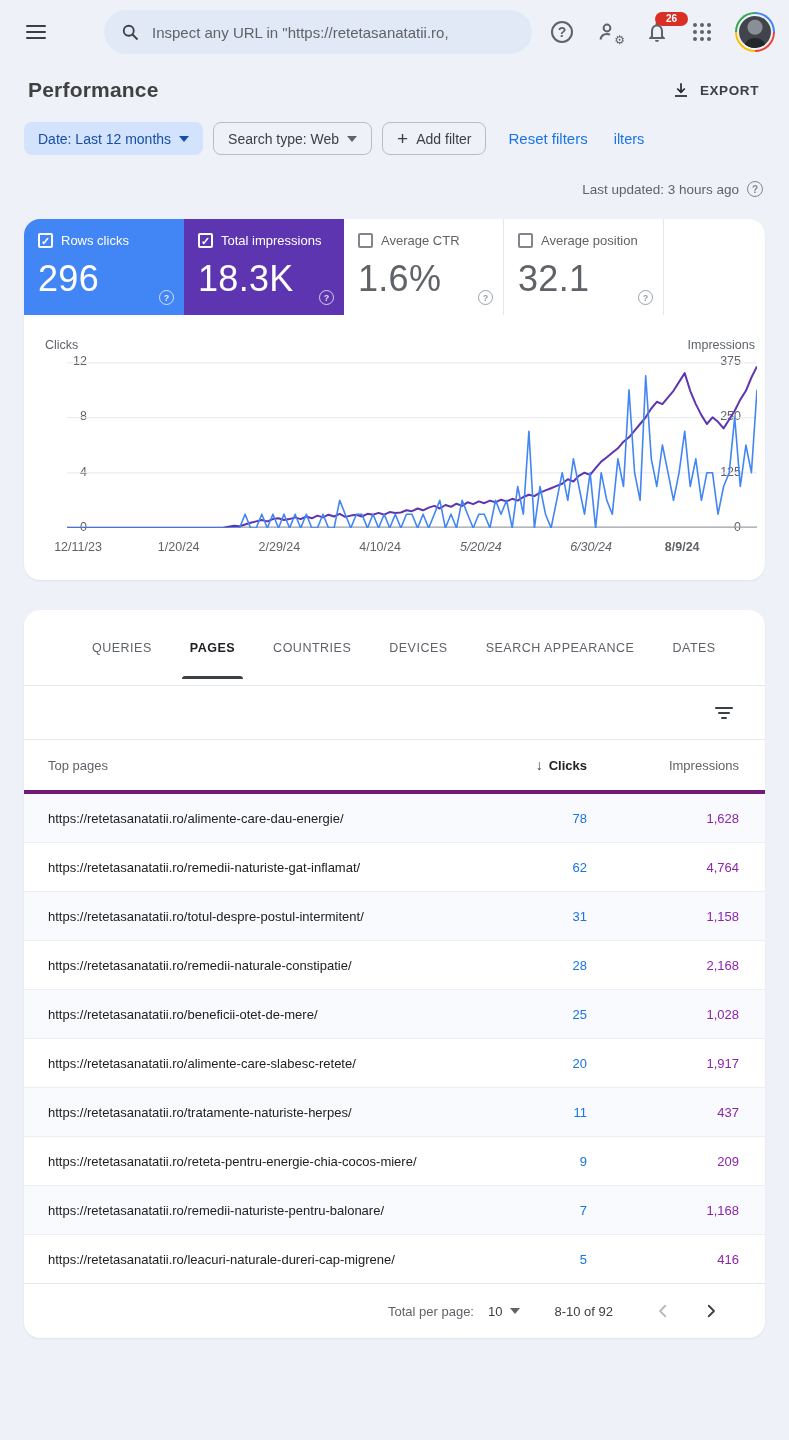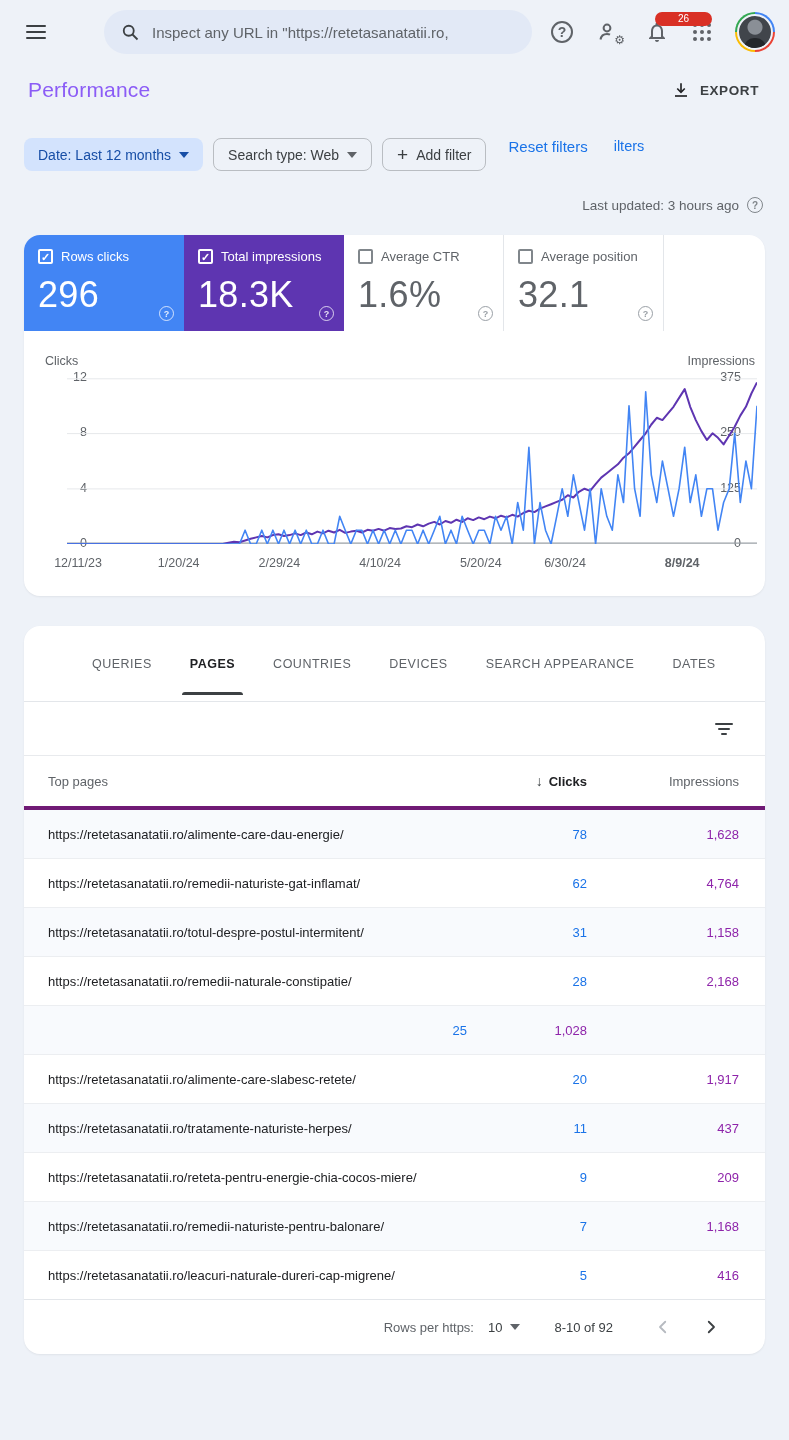--- a/index.html
+++ b/index.html
@@ -13,37 +13,37 @@
   .hamburger span { display:block; height:2px; background:#3c4043; border-radius:1px; }
   .search-pill { position:absolute; left:104px; top:10px; width:428px; height:44px; background:#e2e9f6; border-radius:22px; display:flex; align-items:center; padding:0 16px; }
   .search-pill svg { flex:0 0 auto; margin-right:12px; }
   .search-pill input { border:none; outline:none; background:transparent; font-size:15px; color:#3c4043; width:100%; font-family:"Liberation Sans",sans-serif; }
   .search-pill input::placeholder { color:#5f6368; opacity:1; }
   .tb-icons { position:absolute; right:14px; top:0; height:64px; display:flex; align-items:center; gap:24px; }
   .round-q { width:22px; height:22px; border:2px solid #5f6368; border-radius:50%; color:#5f6368; font-size:14px; font-weight:700; display:flex; align-items:center; justify-content:center; }
   .usergear { position:relative; width:24px; height:24px; }
   .usergear .gear-glyph { position:absolute; right:-4px; bottom:-3px; font-size:12px; color:#5f6368; }
   .bell-wrap { position:relative; width:24px; height:24px; }
-  .badge { position:absolute; top:-8px; left:10px; background:#d93025; color:#fff; font-size:10px; font-weight:400; border-radius:9px; padding:2px 23px; line-height:1; }
+  .badge { position:absolute; top:-8px; left:10px; background:#d93025; color:#fff; font-size:10px; font-weight:700; border-radius:9px; padding:2px 11px; line-height:1; }
   .apps-grid { display:grid; grid-template-columns:repeat(3,4px); grid-template-rows:repeat(3,4px); gap:3px; }
   .apps-grid i { width:4px; height:4px; background:#5f6368; border-radius:50%; }
   .avatar { width:40px; height:40px; border-radius:50%; padding:2px;
     background:conic-gradient(#4285f4 0 90deg, #ea4335 90deg 180deg, #fbbc04 180deg 270deg, #34a853 270deg 360deg); }
   .avatar .photo { width:36px; height:36px; border-radius:50%; border:2px solid #eef2f8;
     background:radial-gradient(circle at 50% 35%, #8a8f96 0 7px, #41454b 8px 100%); position:relative; overflow:hidden; }
   .avatar .photo::after { content:""; position:absolute; left:50%; bottom:-4px; transform:translateX(-50%);
     width:22px; height:14px; border-radius:10px 10px 0 0; background:#23262a; }
 
   
   .head-row { display:flex; align-items:center; justify-content:space-between; padding:14px 30px 10px 28px; }
-  .page-title { font-size:21px; font-weight:400; color:#8b5cf6; letter-spacing:.2px; }
+  .page-title { font-size:21px; font-weight:700; color:#404040; letter-spacing:.2px; }
   .export-btn { display:flex; align-items:center; gap:10px; font-size:13.5px; font-weight:700; letter-spacing:.6px; color:#3c4043; cursor:pointer; }
 
   
-  .chips-row { display:flex; align-items:flex-start; margin:26px 0 0 24px; gap:10px; }
+  .chips-row { display:flex; align-items:center; margin:10px 0 0 24px; gap:10px; }
   .chip { height:33px; display:flex; align-items:center; gap:8px; border-radius:8px; font-size:14px; padding:0 14px; cursor:pointer; background:#fff0; }
   .chip.blue { background:#d3e3fd; color:#174ea6; font-weight:500; }
   .chip.outline { border:1px solid #b9bdc2; color:#3c4043; background:transparent; }
   .caret { width:0; height:0; border-left:5px solid transparent; border-right:5px solid transparent; border-top:6px solid #174ea6; }
   .caret.gray { border-top-color:#5f6368; }
   .plus { font-size:19px; font-weight:400; color:#3c4043; line-height:1; }
   .reset-link { color:#1a73e8; font-size:15px; font-weight:500; margin-left:12px; cursor:pointer; }
   .artifact { color:#1a73e8; font-size:14.5px; font-weight:500; margin-left:16px; }
   .updated-row { display:flex; justify-content:flex-end; align-items:center; gap:8px; margin:26px 26px 0 0; color:#5f6368; font-size:13.5px;padding-left:12px; }
   .q-small { width:16px; height:16px; border:1.5px solid #80868b; border-radius:50%; font-size:10px; color:#80868b; display:flex; align-items:center; justify-content:center; font-weight:700; }
@@ -242,22 +242,22 @@
           <line x1="0" y1="110.9" x2="690" y2="110.9" stroke="#e6e8eb" stroke-width="1"></line>
           <line x1="0" y1="165.2" x2="690" y2="165.2" stroke="#9aa0a6" stroke-width="1.2"></line>
           <polyline points="0.0,166.0 5.6,166.0 11.1,166.0 16.7,166.0 22.3,166.0 27.8,166.0 33.4,166.0 39.0,166.0 44.5,166.0 50.1,166.0 55.6,166.0 61.2,166.0 66.8,166.0 72.3,166.0 77.9,166.0 83.5,166.0 89.0,166.0 94.6,166.0 100.2,166.0 105.7,166.0 111.3,166.0 116.9,166.0 122.4,166.0 128.0,166.0 133.5,166.0 139.1,166.0 144.7,166.0 150.2,166.0 155.8,166.0 161.4,164.7 166.9,163.8 172.5,164.2 178.1,162.5 183.6,160.7 189.2,159.4 194.8,158.0 200.3,159.4 205.9,157.1 211.5,156.3 217.0,158.0 222.6,157.1 228.1,155.4 233.7,157.1 239.3,154.5 244.8,156.3 250.4,153.6 256.0,155.4 261.5,152.7 267.1,154.5 272.7,151.8 278.2,154.9 283.8,153.6 289.4,152.7 294.9,154.5 300.5,151.8 306.0,152.7 311.6,150.9 317.2,152.7 322.7,150.1 328.3,150.9 333.9,150.5 339.4,148.3 345.0,149.2 350.6,146.5 356.1,148.3 361.7,145.6 367.3,143.9 372.8,146.5 378.4,143.0 384.0,144.8 389.5,141.7 395.1,143.9 400.6,140.3 406.2,142.1 411.8,139.4 417.3,141.2 422.9,138.6 428.5,140.3 434.0,137.7 439.6,139.4 445.2,136.8 450.7,138.6 456.3,135.0 461.9,132.8 467.4,134.1 473.0,130.6 478.5,128.4 484.1,126.2 489.7,123.9 495.2,121.7 500.8,117.3 506.4,119.5 511.9,113.8 517.5,110.7 523.1,112.9 528.6,106.2 534.2,99.6 539.8,95.2 545.3,90.7 550.9,86.3 556.5,79.7 562.0,75.3 567.6,68.6 573.1,62.0 578.7,55.3 584.3,46.5 589.8,39.8 595.4,42.1 601.0,35.4 606.5,28.8 612.1,19.9 617.7,11.1 623.2,28.8 628.8,42.1 634.4,53.1 639.9,62.0 645.5,55.3 651.0,59.8 656.6,66.4 662.2,57.5 667.7,48.7 673.3,37.6 678.9,28.8 684.4,15.5 690.0,4.4" fill="none" stroke="#5e35b1" stroke-width="2" stroke-linejoin="round"></polyline>
           <polyline points="0.0,166.0 5.6,166.0 11.1,166.0 16.7,166.0 22.3,166.0 27.8,166.0 33.4,166.0 39.0,166.0 44.5,166.0 50.1,166.0 55.6,166.0 61.2,166.0 66.8,166.0 72.3,166.0 77.9,166.0 83.5,166.0 89.0,166.0 94.6,166.0 100.2,166.0 105.7,166.0 111.3,166.0 116.9,166.0 122.4,166.0 128.0,166.0 133.5,166.0 139.1,166.0 144.7,166.0 150.2,166.0 155.8,166.0 161.4,166.0 166.9,166.0 172.5,166.0 178.1,152.2 183.6,166.0 189.2,166.0 194.8,152.2 200.3,166.0 205.9,152.2 211.5,166.0 217.0,152.2 222.6,166.0 228.1,152.2 233.7,166.0 239.3,152.2 244.8,166.0 250.4,166.0 256.0,152.2 261.5,166.0 267.1,166.0 272.7,138.3 278.2,152.2 283.8,166.0 289.4,152.2 294.9,152.2 300.5,166.0 306.0,152.2 311.6,166.0 317.2,152.2 322.7,166.0 328.3,152.2 333.9,166.0 339.4,152.2 345.0,152.2 350.6,166.0 356.1,152.2 361.7,166.0 367.3,152.2 372.8,138.3 378.4,166.0 384.0,152.2 389.5,166.0 395.1,138.3 400.6,152.2 406.2,166.0 411.8,152.2 417.3,152.2 422.9,166.0 428.5,138.3 434.0,152.2 439.6,138.3 445.2,166.0 450.7,124.5 456.3,152.2 461.9,69.2 467.4,166.0 473.0,124.5 478.5,152.2 484.1,166.0 489.7,138.3 495.2,110.7 500.8,138.3 506.4,96.8 511.9,124.5 517.5,152.2 523.1,110.7 528.6,166.0 534.2,110.7 539.8,138.3 545.3,152.2 550.9,96.8 556.5,124.5 562.0,27.7 567.6,110.7 573.1,138.3 578.7,13.8 584.3,96.8 589.8,124.5 595.4,83.0 601.0,110.7 606.5,138.3 612.1,110.7 617.7,69.2 623.2,124.5 628.8,96.8 634.4,138.3 639.9,110.7 645.5,110.7 651.0,152.2 656.6,124.5 662.2,110.7 667.7,55.3 673.3,124.5 678.9,83.0 684.4,110.7 690.0,27.7" fill="none" stroke="#4285f4" stroke-width="1.6" stroke-linejoin="round"></polyline>
         </svg>
       <div class="xticks" id="xticks">
           <span style="left: 11px;">12/11/23</span>
           <span style="left: 111.7px;">1/20/24</span>
           <span style="left: 212.4px;">2/29/24</span>
           <span style="left: 313.1px;">4/10/24</span>
-          <span style="left: 413.8px;">5/20/24</span>
-          <span style="left: 498px;">6/30/24</span>
+          <span style="left: 413.8px; font-style: italic;">5/20/24</span>
+          <span style="left: 524px; font-style: italic;">6/30/24</span>
           <span style="left: 615.2px; font-weight: bold;">8/9/24</span>
         </div>
     </div>
   </div>
 
   <div class="card card2">
     <div class="tabs">
       <span class="tab">QUERIES</span>
       <span class="tab active">PAGES</span>
       <span class="tab">COUNTRIES</span>
@@ -296,20 +296,21 @@
         <span class="t-url">https://retetasanatatii.ro/totul-despre-postul-intermitent/</span>
         <span class="t-clicks">31</span>
         <span class="t-imp">1,158</span>
       </div>
       <div class="trow">
         <span class="t-url">https://retetasanatatii.ro/remedii-naturale-constipatie/</span>
         <span class="t-clicks">28</span>
         <span class="t-imp">2,168</span>
       </div>
       <div class="trow">
+        <span class="t-url">https://retetasanatatii.ro/beneficii-otet-de-mere/</span>
         <span class="t-clicks">25</span>
         <span class="t-imp">1,028</span>
       </div>
       <div class="trow">
         <span class="t-url">https://retetasanatatii.ro/alimente-care-slabesc-retete/</span>
         <span class="t-clicks">20</span>
         <span class="t-imp">1,917</span>
       </div>
       <div class="trow">
         <span class="t-url">https://retetasanatatii.ro/tratamente-naturiste-herpes/</span>
@@ -327,21 +328,21 @@
         <span class="t-imp">1,168</span>
       </div>
       <div class="trow">
         <span class="t-url">https://retetasanatatii.ro/leacuri-naturale-dureri-cap-migrene/</span>
         <span class="t-clicks">5</span>
         <span class="t-imp">416</span>
       </div>
     </div>
 
     <div class="pager">
-      <span class="rpp-label">Rows per https:</span>
+      <span class="rpp-label">Total per page:</span>
       <span class="rpp-val">10</span>
       <span class="caret gray rpp-caret"></span>
       <span class="range">8-10 of 92</span>
       <span class="nav-btn prev">
         <svg width="18" height="18" viewBox="0 0 24 24" fill="none" stroke="#b6bac0" stroke-width="2.4" stroke-linecap="round" stroke-linejoin="round">
             <polyline points="15 5 8 12 15 19"></polyline>
           </svg>
       </span>
       <span class="nav-btn">
         <svg width="18" height="18" viewBox="0 0 24 24" fill="none" stroke="#3c4043" stroke-width="2.4" stroke-linecap="round" stroke-linejoin="round">

